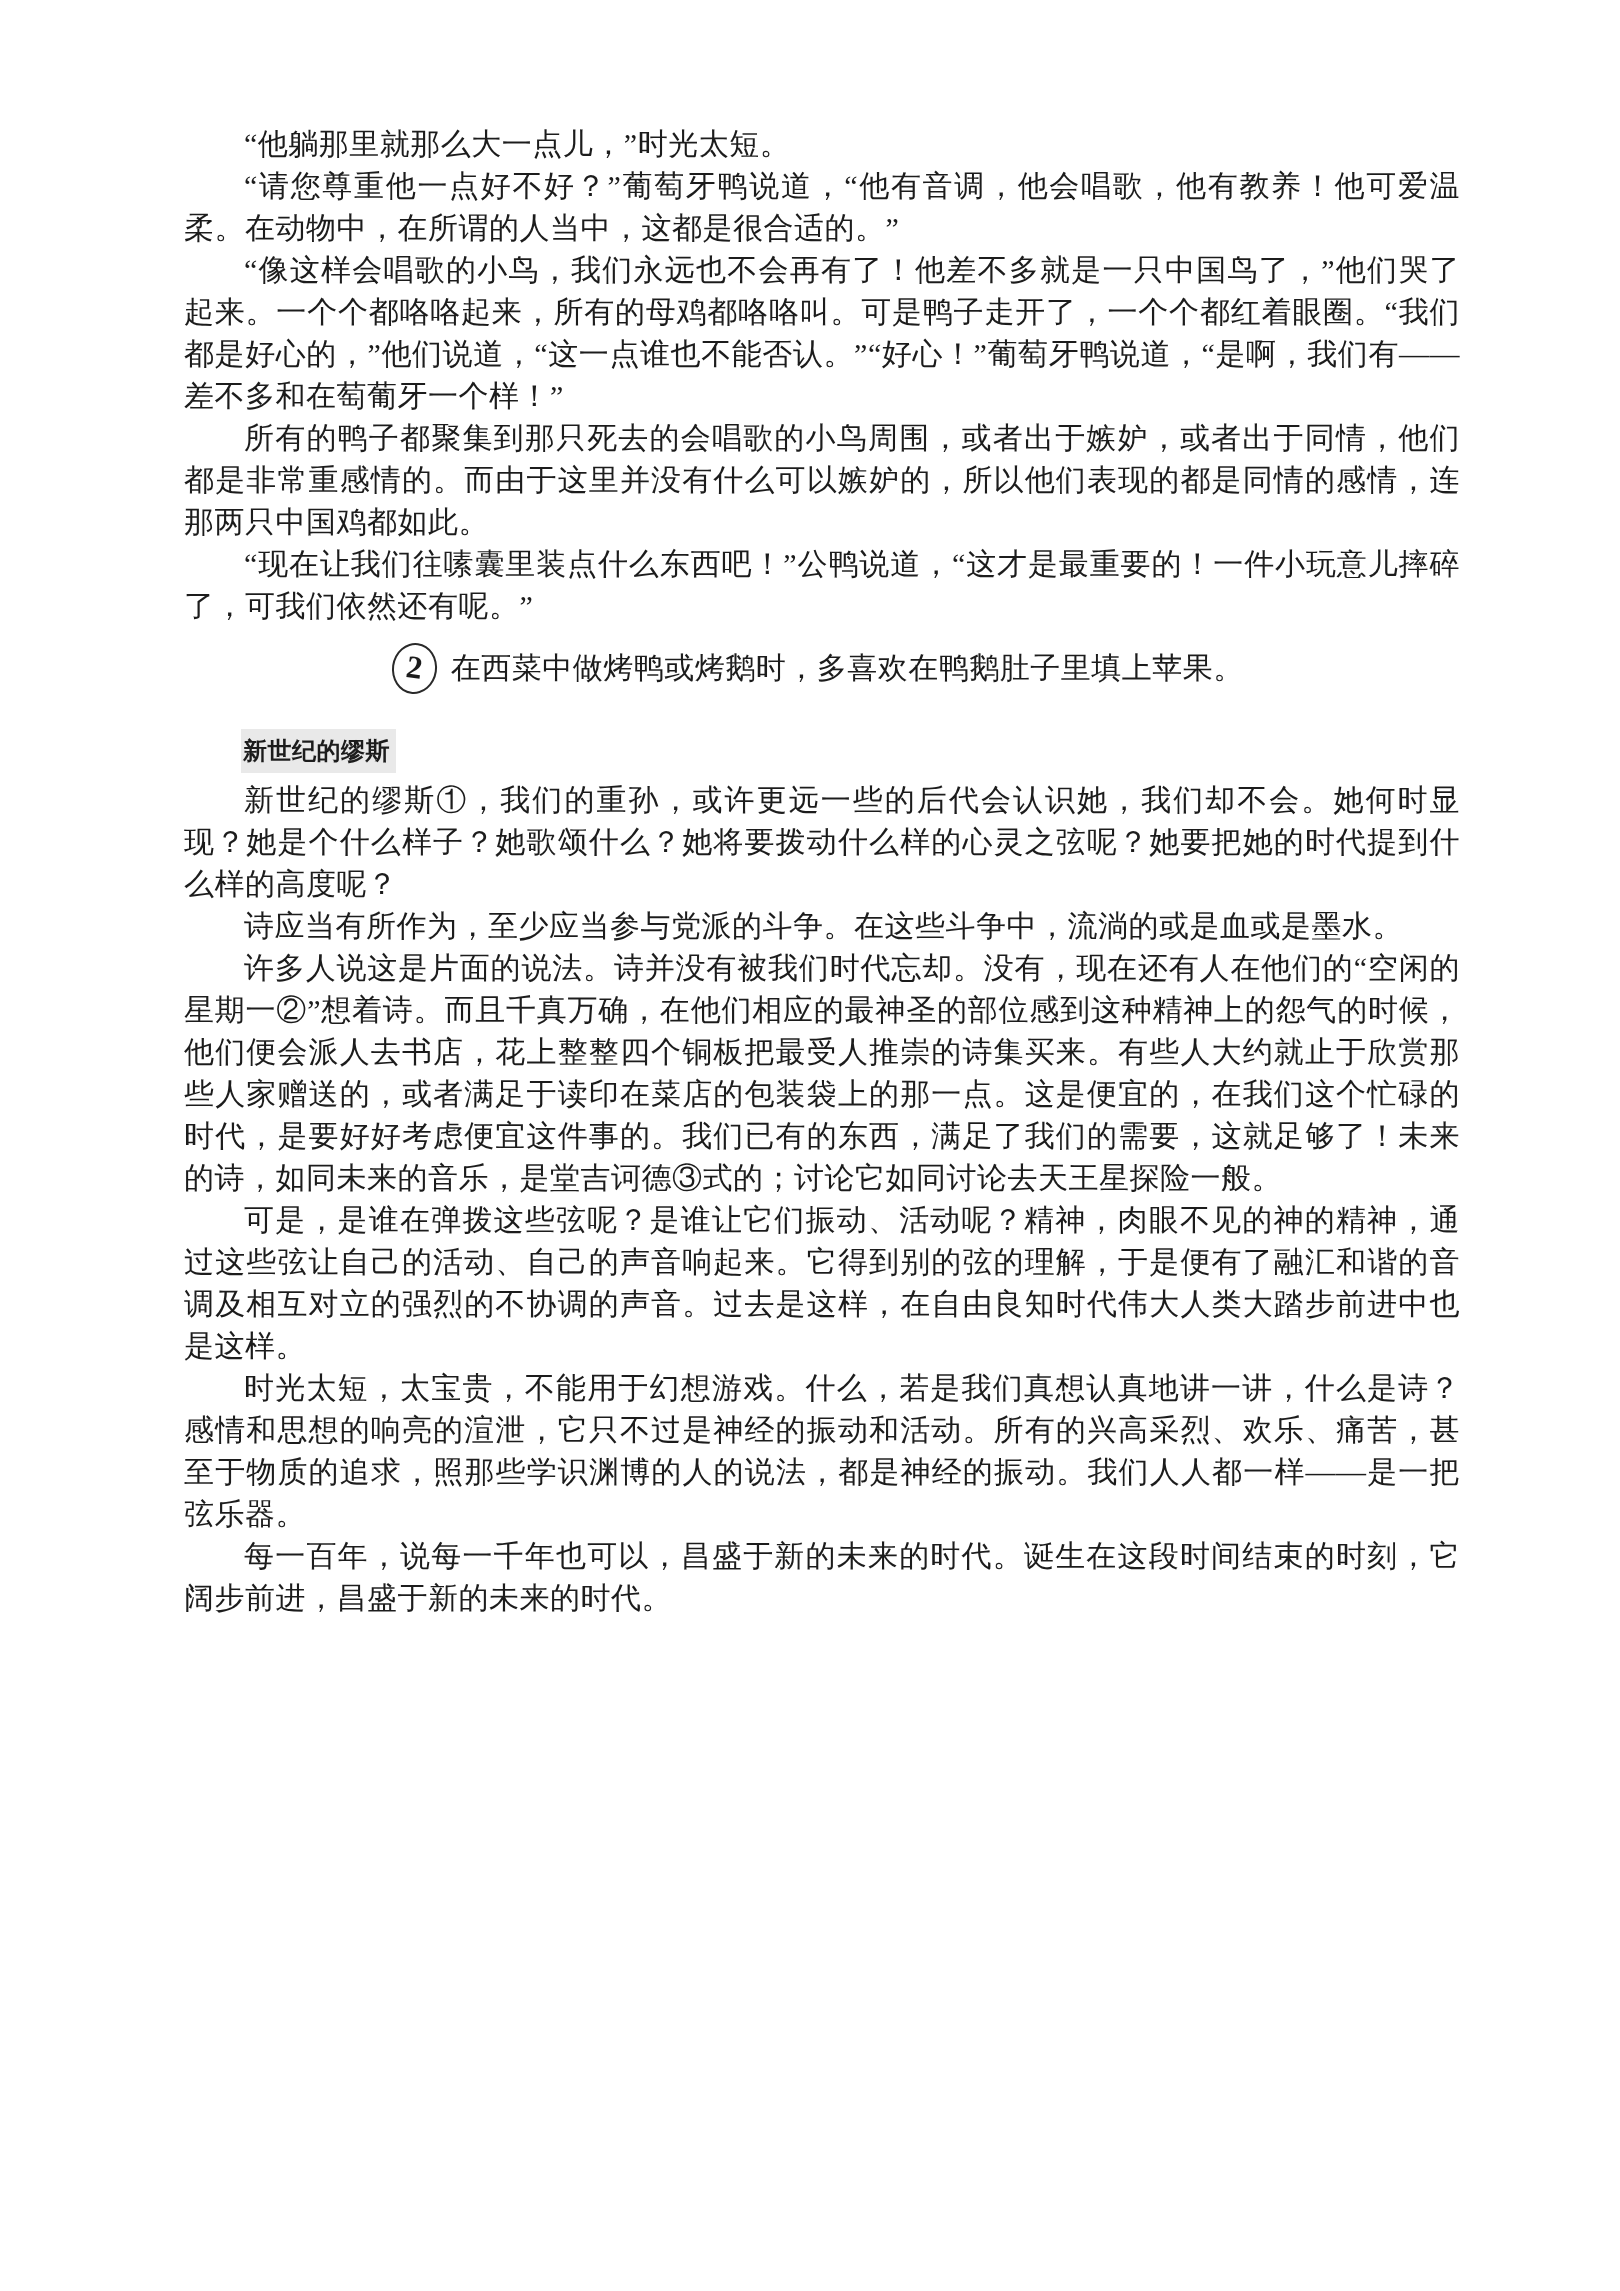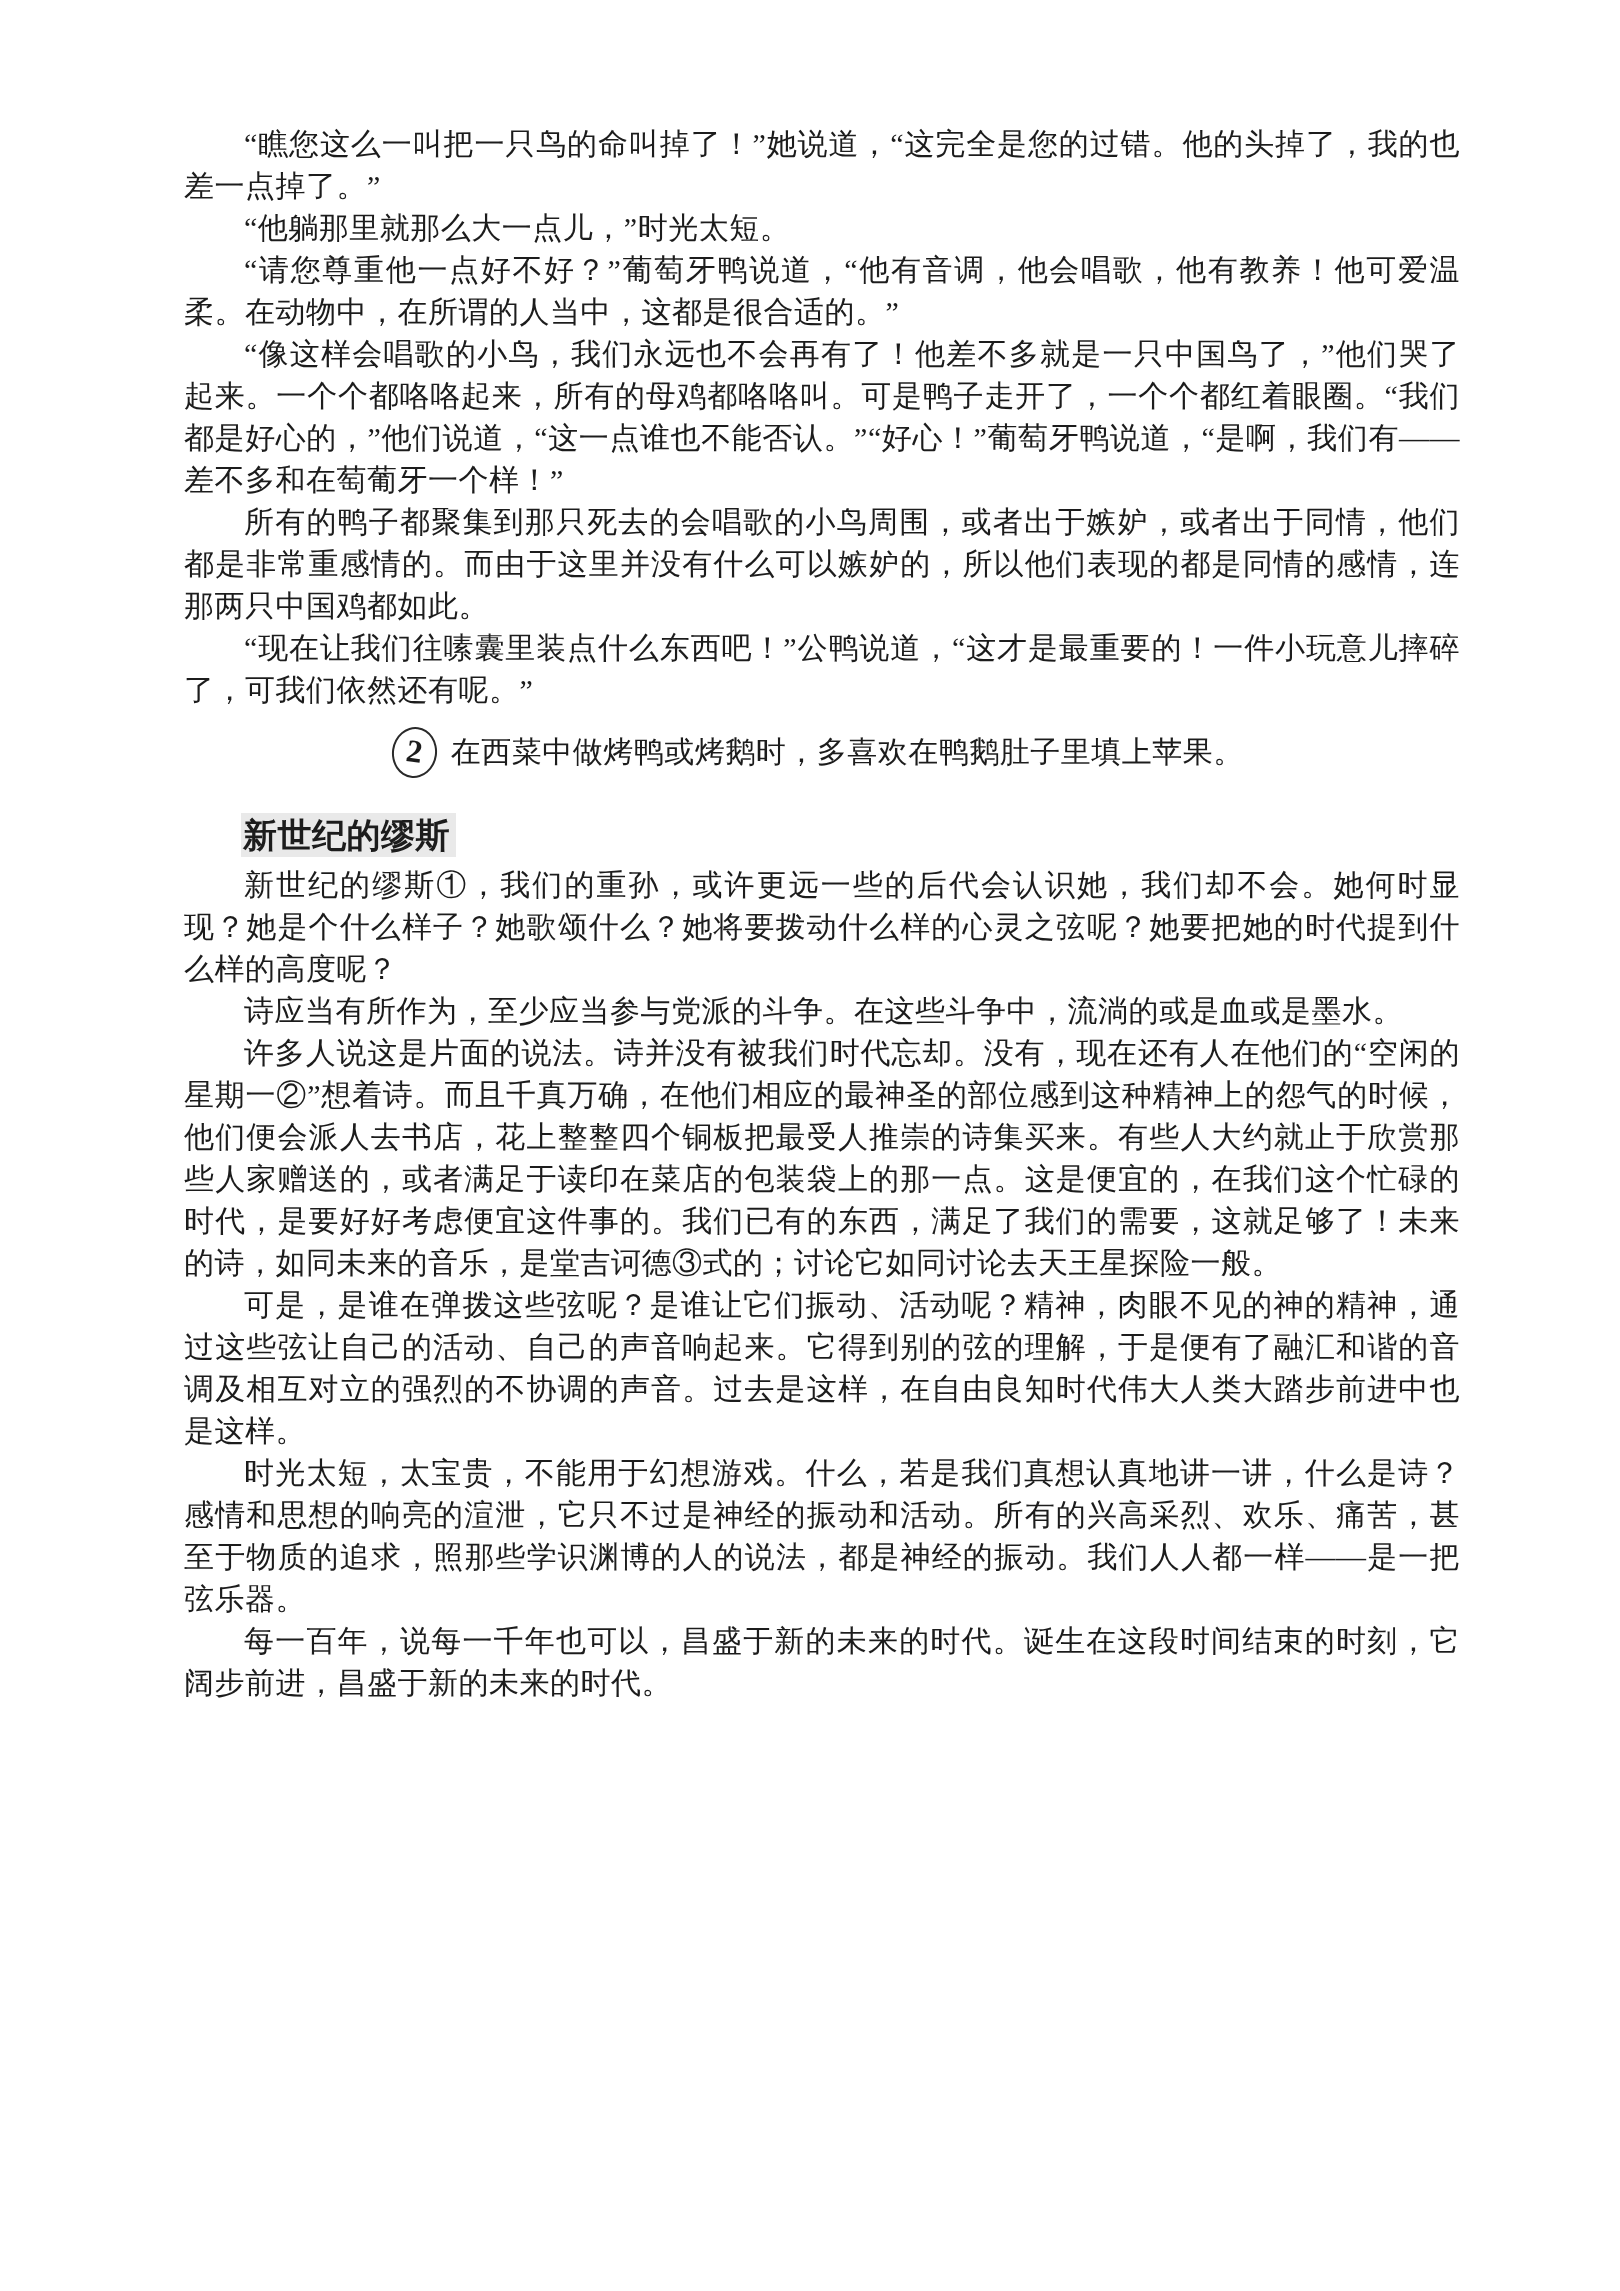--- a/index.html
+++ b/index.html
@@ -55,34 +55,33 @@
     flex: 0 0 auto;
     transform: rotate(8deg);
   }
   .heading-row {
     margin: 19.6px 0 5.9px 0;
   }
   .section-heading {
     display: inline-block;
     font-family: "Liberation Sans", sans-serif;
     font-weight: bold;
-    font-size: 34px;
+    font-size: 24px;
     background: #e9e9e9;
     padding: 1px 5.9px 1px 2px;
     margin-left: 57px;
     margin-top: 16px;
   }
 </style>
 </head>
 <body>
 
 <div class="page">
   <div class="content">
 
-    <p class="para">“瞧您这么一叫把一只鸟的命叫掉了！”她说道，“这完全是您的过错。他的头掉了，我的也差一点掉了。”</p>
     <p class="para">“他躺那里就那么大一点儿，”时光太短。</p>
     <p class="para">“请您尊重他一点好不好？”葡萄牙鸭说道，“他有音调，他会唱歌，他有教养！他可爱温柔。在动物中，在所谓的人当中，这都是很合适的。”</p>
     <p class="para">“像这样会唱歌的小鸟，我们永远也不会再有了！他差不多就是一只中国鸟了，”他们哭了起来。一个个都咯咯起来，所有的母鸡都咯咯叫。可是鸭子走开了，一个个都红着眼圈。“我们都是好心的，”他们说道，“这一点谁也不能否认。”“好心！”葡萄牙鸭说道，“是啊，我们有——差不多和在萄葡牙一个样！”</p>
     <p class="para">所有的鸭子都聚集到那只死去的会唱歌的小鸟周围，或者出于嫉妒，或者出于同情，他们都是非常重感情的。而由于这里并没有什么可以嫉妒的，所以他们表现的都是同情的感情，连那两只中国鸡都如此。</p>
     <p class="para">“现在让我们往嗉囊里装点什么东西吧！”公鸭说道，“这才是最重要的！一件小玩意儿摔碎了，可我们依然还有呢。”</p>
 
 
     <div class="footnote2-line">
       <span class="circle-marker">2</span>
       <span>在西菜中做烤鸭或烤鹅时，多喜欢在鸭鹅肚子里填上苹果。</span>

